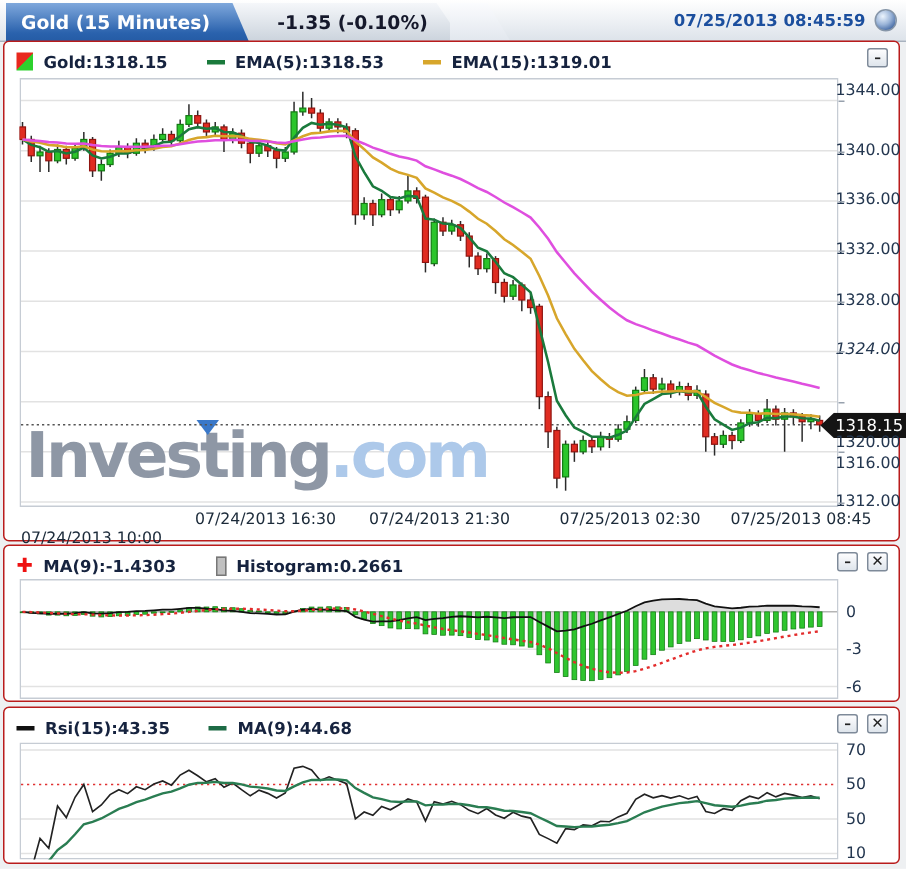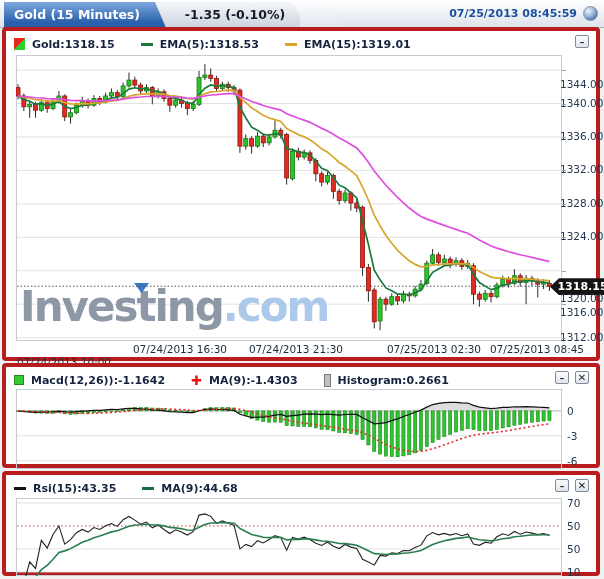--- a/index.html
+++ b/index.html
@@ -20,21 +20,21 @@
     color:#fff;font-size:12.5px;font-weight:bold;line-height:25px;padding-left:10px;box-sizing:border-box;}
   .tab-change{position:absolute;left:170px;top:2px;width:130px;height:25px;text-align:center;
     color:#15182b;font-size:12.5px;font-weight:bold;line-height:25px;}
   .timestamp{position:absolute;right:27px;top:0;height:27px;line-height:27px;
     color:#1c4f9e;font-size:11px;font-weight:bold;}
   .sphere{position:absolute;right:6px;top:6px;width:15px;height:15px;border-radius:50%;
     background:radial-gradient(circle at 35% 30%,#ecf4fd,#9ab4d8 45%,#4a6fa8 78%,#2a4f88);
     border:1px solid #8595a8;box-sizing:border-box;}
 
   
-  .panel{position:absolute;left:2px;width:598px;background:#fff;border:4px solid #b91c1c;
+  .panel{position:absolute;left:2px;width:598px;background:#fff;border:1px solid #b91c1c;
     border-radius:4px;box-sizing:border-box;}
   #main-panel{top:27px;height:334px;}
   #macd-panel{top:363px;height:105px;}
   #rsi-panel{top:471px;height:105px;}
 
   .legend{position:absolute;left:8px;top:4px;height:18px;display:flex;align-items:center;white-space:nowrap;}
   .lg-item{display:flex;align-items:center;margin-right:26px;}
   .lg-label{font-size:11px;font-weight:bold;color:#16233f;}
   .ic{display:inline-block;margin-right:7px;}
   .ic-candle-split{width:11px;height:12px;}
@@ -56,21 +56,21 @@
   #macd-svg{left:10px;top:22px;}
   #rsi-svg{left:10px;top:23px;}
 
   .ylab{position:absolute;left:554px;width:42px;text-align:right;
     font-size:10.5px;color:#243750;}
   .ylab-ind{position:absolute;left:561px;font-size:10.5px;color:#243750;}
   .ytick{position:absolute;left:556px;width:4px;height:1px;background:#97a1ad;}
   .xlab{position:absolute;top:312px;transform:translateX(-50%);
     font-size:10.5px;color:#1c2b3a;white-space:nowrap;}
   .price-tag{position:absolute;left:544px;width:58px;height:17px;background:#141414;color:#fff;
-    font-size:11px;font-weight:bold;line-height:17px;text-align:center;padding-left:7px;box-sizing:border-box;
+    font-size:11px;font-weight:normal;line-height:17px;text-align:center;padding-left:7px;box-sizing:border-box;
     clip-path:polygon(0 50%,9px 0,100% 0,100% 100%,9px 100%);}
 </style>
 </head>
 <body>
 
 <div id="screen">
 
   <div id="topbar">
     <div class="tab-ghost"></div>
     <div class="tab-ghost2"></div>
@@ -300,51 +300,47 @@
           <line x1="527.6" x2="527.6" y1="224.1169590643268" y2="234.15204678362542" stroke="#2b2b2b" stroke-width="1"></line>
           <rect x="525.6" y="227.46198830409364" width="4" height="1.6725146198815253" fill="#2bc52b" stroke="#127a12" stroke-width="0.8"></rect>
           <line x1="533.4399999999999" x2="533.4399999999999" y1="224.95321637426756" y2="235.82456140350885" stroke="#2b2b2b" stroke-width="1"></line>
           <rect x="531.4399999999999" y="228.2982456140344" width="4" height="2.926900584794538" fill="#e02c21" stroke="#8f1410" stroke-width="0.8"></rect>
         </g>
         <polyline points="2,40.97660818713331 7.84,44.600389863547065 13.68,46.17998700454754 19.52,49.18431882174297 25.36,48.67843477005097 31.2,50.29244579211935 37.04,49.138433646985774 42.879999999999995,46.417825160367016 48.72,51.572897085467176 54.56,53.61584951896475 60.4,52.46904587813895 66.24,50.31074793435192 72.08,50.26564482173104 77.92,48.00555658680588 83.75999999999999,47.613840843444734 89.6,45.40142995800696 95.44,42.81147962112616 101.28,42.47860824644213 107.12,38.632912320239654 112.96,34.117847979573696 118.8,32.780319705678544 124.64,33.839901246280675 130.48,33.43127919342586 136.32,35.94638885799437 142.16,36.22936645113815 148,38.64803767307856 153.84,42.49050464754879 159.68,43.37963467731283 165.51999999999998,45.08739777707717 171.35999999999999,47.89842113013681 177.2,48.37867451560611 183.04,39.77876546654328 188.88,33.209235457226654 194.72,29.944558530937854 200.56,31.113136486510893 206.4,30.49842627365642 212.24,31.203629211676986 218.07999999999998,32.788774250279644 223.92,52.243198428061255 229.76,62.70404261675625 235.6,72.18671067237898 241.44,75.1634601363619 247.28,79.37797927219319 253.12,80.23639163955099 258.96,78.57864705794498 264.8,79.14599862342311 270.64,93.74060726941666 276.48,94.5502683940341 282.32,97.04130953364465 288.15999999999997,97.30824144348185 294,99.99496797986544 299.84,106.24615799047503 305.68,113.20114236401982 311.52,115.60777911987243 317.36,122.50849992007008 323.2,130.1752572566532 329.03999999999996,132.77765688455236 334.88,137.85761920958404 340.71999999999997,142.91677537948732 346.56,166.0809691613725 352.4,189.32883324208333 358.24,215.14124945183673 364.08,224.82321113553252 369.92,232.9503668778785 375.76,235.85969877628497 381.59999999999997,239.1930155584585 387.44,239.1852072533963 393.28,239.737506589982 399.12,237.87568665452852 404.96,234.96195874434346 410.8,226.0506625547074 416.64,217.3222740618116 422.48,214.0121203297059 428.32,210.69034142838046 434.15999999999997,210.14833678071298 440,208.6719906023444 445.84,209.63902687329698 451.68,209.16870797400975 457.52,219.16900219709711 463.36,227.50837963237214 469.2,231.1166975326918 475.03999999999996,234.63725254615989 480.88,233.08175510874398 486.71999999999997,230.09348976060366 492.56,229.4950750450793 498.4,226.58735997157285 504.24,226.87890274907977 510.08,225.67950241751458 515.92,225.71615950641186 521.76,226.8556073122663 527.6,227.05773430954144 533.4399999999999,228.44687160596996" fill="none" stroke="#1a7a3c" stroke-width="1.7"></polyline>
         <polyline points="2,40.97660818713331 7.84,42.33552631578752 13.68,43.210983187132165 19.52,44.70873309575713 25.36,45.07847479211967 31.2,46.13372392263792 37.04,46.22080960189777 42.879999999999995,45.56528442505197 48.72,47.60500398887915 54.56,48.867097788514485 60.4,49.03064038951157 66.24,48.65107934667175 72.08,48.841624252899415 77.92,48.172093735907154 83.75999999999999,48.004383188509536 89.6,47.125911313337504 95.44,45.939119767591365 101.28,45.4233379837767 107.12,43.61311079428419 112.96,41.297436857280786 118.8,39.898415144856955 124.64,39.40599629268641 130.48,38.55700114206632 136.32,38.85945202269969 142.16,38.60143572454045 148,39.21192877359282 153.84,40.58236750145582 159.68,41.15430840587872 165.51999999999998,42.0728853522208 171.35999999999999,43.50383316272616 177.2,44.23325167820443 183.04,41.52646363948179 188.88,38.844427614371455 194.72,36.915774747370534 200.56,36.48258945365657 206.4,35.58089150294436 212.24,35.21003445104227 218.07999999999998,35.30366318559761 223.92,42.28471113535144 229.76,47.452338617701976 235.6,52.91480213844348 241.44,56.44007175417783 247.28,60.36093997788851 253.12,63.059974527436246 258.96,64.5853724483488 264.8,66.54728861160311 270.64,73.59510560532794 276.48,76.41691623507248 282.32,79.61772568229546 288.15999999999997,81.89577312990258 294,84.82985412024264 299.84,89.06968960667386 305.68,93.82486729472782 311.52,97.14939046183477 317.36,102.04445934416431 323.2,107.47749841737144 329.03999999999996,111.29061813274454 334.88,115.88148384860645 340.71999999999997,120.52568433244309 346.56,132.01114338153104 352.4,144.9878206342778 358.24,160.21010328891077 364.08,170.70723219066267 369.92,180.51941296215065 375.76,188.16428166352006 381.59999999999997,195.3762025959307 387.44,200.85037610184884 393.28,205.84934224701237 399.12,209.38718031408902 404.96,211.85559564032596 410.8,211.40215495721583 416.64,209.9600727220673 422.48,209.63904023999666 428.32,208.94000816321352 434.15999999999997,208.955548078485 440,208.55101684937532 445.84,208.92877717010342 451.68,208.84118879577062 457.52,212.63223902670708 463.36,216.576600961233 469.2,219.2961925077455 475.03999999999996,222.0939637659143 480.88,223.07856332441548 486.71999999999997,223.20836279190368 492.56,223.84459814467002 498.4,223.46051460465696 504.24,223.9606988170856 510.08,223.87569918424816 515.92,224.11492099674365 521.76,224.7423687376483 527.6,225.0823211834535 533.4399999999999,225.85017431037565" fill="none" stroke="#d7a62b" stroke-width="1.7"></polyline>
         <polyline points="2,40.97660818713331 7.84,41.580571799869574 13.68,42.011605660241365 19.52,42.74390437112428 25.36,43.01739116532046 31.2,43.60089542481699 37.04,43.78031286547945 42.879999999999995,43.62455149446033 48.72,44.63891201897174 54.56,45.36462548380473 60.4,45.63189287895355 66.24,45.65201838827881 72.08,45.903319510956116 77.92,45.76898954462328 83.75999999999999,45.827957311962756 89.6,45.558437916138054 95.44,45.118056862318575 101.28,44.93443511980605 107.12,44.15705097247472 112.96,43.097643657241356 118.8,42.375844740612635 124.64,42.01935693988353 130.48,41.49683905920757 136.32,41.46793734409223 142.16,41.20834758261128 148,41.334849390075064 153.84,41.82599323487585 159.68,42.01109887387317 165.51999999999998,42.37175582402551 171.35999999999999,42.99112871359451 177.2,43.34379830098053 183.04,42.19019547139465 188.88,40.96130546957131 194.72,39.986522092282335 200.56,39.623398220357956 206.4,39.04815419966891 212.24,38.6907031378945 218.07999999999998,38.538945426204876 223.92,41.46189550161834 229.76,43.80433080675835 235.6,46.434759472140655 241.44,48.361548338372735 247.28,50.55296329423332 253.12,52.29742179867973 258.96,53.573296026238346 264.8,55.05704078891359 270.64,58.82775099849637 276.48,60.90229764542956 282.32,63.186802876952626 288.15999999999997,65.11209745396447 294,67.34855987611333 299.84,70.20411421697904 305.68,73.3656140444303 311.52,75.97980507704875 317.36,79.33147932390567 323.2,83.00799557979082 329.03999999999996,86.06213227760044 334.88,89.50409958771543 340.71999999999997,93.03359892835984 346.56,99.66558547262471 352.4,107.22997302434104 358.24,116.09309018250761 364.08,123.20942597808789 369.92,130.20916222167068 375.76,136.40189557452914 381.59999999999997,142.48288188276533 387.44,147.85436570279379 393.28,153.0203512339251 399.12,157.5276676533516 404.96,161.50582516838602 410.8,164.1015054465544 416.64,166.08839387041402 422.48,168.38302825902898 428.32,170.36434800162377 434.15999999999997,172.5143468618334 440,174.35906638315362 445.84,176.42651266271295 451.68,178.19326585786376 457.52,181.58083945705394 463.36,185.0589669596025 469.2,188.0186539803653 475.03999999999996,190.99974890218422 480.88,193.16480508728137 486.71999999999997,194.8843691971168 492.56,196.7406956647227 498.4,198.075764229158 504.24,199.70833223332247 510.08,201.01790831782736 515.92,202.394106393737 521.76,203.87968397875034 527.6,205.18981199682614 533.4399999999999,206.63621945249318" fill="none" stroke="#df4fdf" stroke-width="1.7"></polyline>
       </svg>
     <div class="price-tag" style="top: 247.225px;">1318.15</div>
-  <div class="ylab" style="top: 47px;">1344.00</div>
+  <div class="ylab" style="top: 26px;">1344.00</div>
       <div class="ytick" style="top: 39.0526px;"></div>
       <div class="ylab" style="top: 65.5029px;">1340.00</div>
       <div class="ytick" style="top: 72.5029px;"></div>
       <div class="ylab" style="top: 98.9532px;">1336.00</div>
       <div class="ytick" style="top: 105.953px;"></div>
       <div class="ylab" style="top: 132.404px;">1332.00</div>
       <div class="ytick" style="top: 139.404px;"></div>
       <div class="ylab" style="top: 165.854px;">1328.00</div>
       <div class="ytick" style="top: 172.854px;"></div>
-      <div class="ylab" style="top: 199.304px;">1324.00</div>
+      <div class="ylab" style="top: 199.304px; font-style: italic;">1324.00</div>
       <div class="ytick" style="top: 206.304px;"></div>
       <div class="ylab" style="top: 232.754px; margin-top: 28px;">1320.00</div>
       <div class="ytick" style="top: 239.754px;"></div>
       <div class="ylab" style="top: 275px;">1316.00</div>
       <div class="ytick" style="top: 273.205px;"></div>
       <div class="ylab" style="top: 299.655px;">1312.00</div>
       <div class="ytick" style="top: 306.655px;"></div>
       <div class="xlab" style="left: 58px; margin-top: 13px;">07/24/2013 10:00</div>
       <div class="xlab" style="left: 174px;">07/24/2013 16:30</div>
       <div class="xlab" style="left: 290px;">07/24/2013 21:30</div>
-      <div class="xlab" style="left: 428px;">07/25/2013 02:30</div>
+      <div class="xlab" style="left: 417px;">07/25/2013 02:30</div>
       <div class="xlab" style="left: 531px;">07/25/2013 08:45</div>
     </div>
 
   <div class="panel" id="macd-panel">
     <div class="legend" id="macd-legend">
-        <span class="lg-item">
-          <span class="ic ic-square" style="background: rgb(51, 204, 51);"></span>
-          <span class="lg-label">Macd(12,26)):-1.1642</span>
-        </span>
         <span class="lg-item">
           <span class="ic ic-plus" style="color: rgb(238, 17, 17);">✚</span>
           <span class="lg-label">MA(9):-1.4303</span>
         </span>
         <span class="lg-item">
           <span class="ic ic-bar" style="background: rgb(192, 192, 192);"></span>
           <span class="lg-label">Histogram:0.2661</span>
         </span>
       </div>
     <div class="btns">

